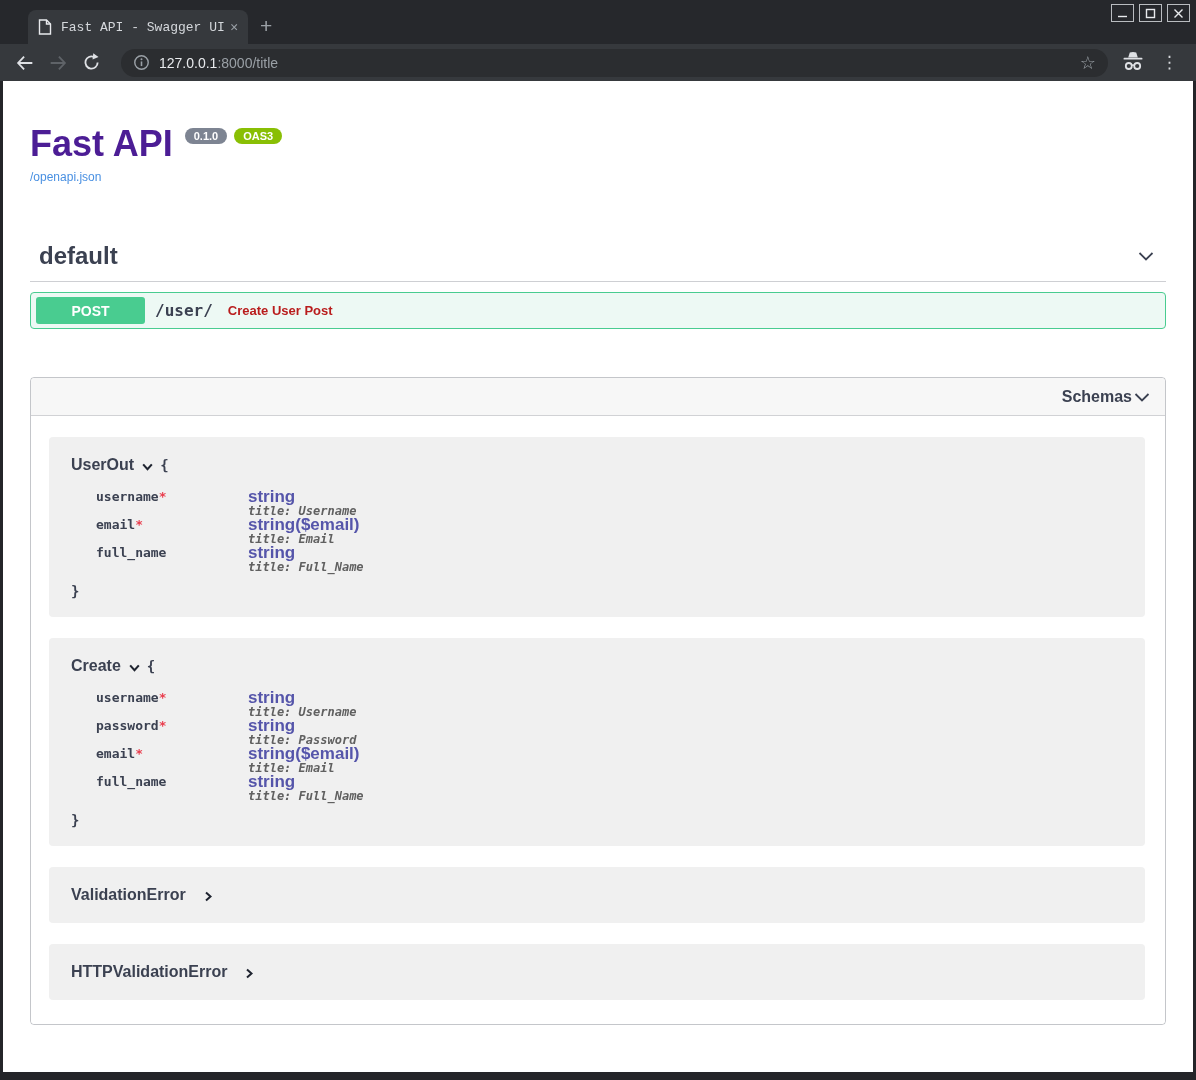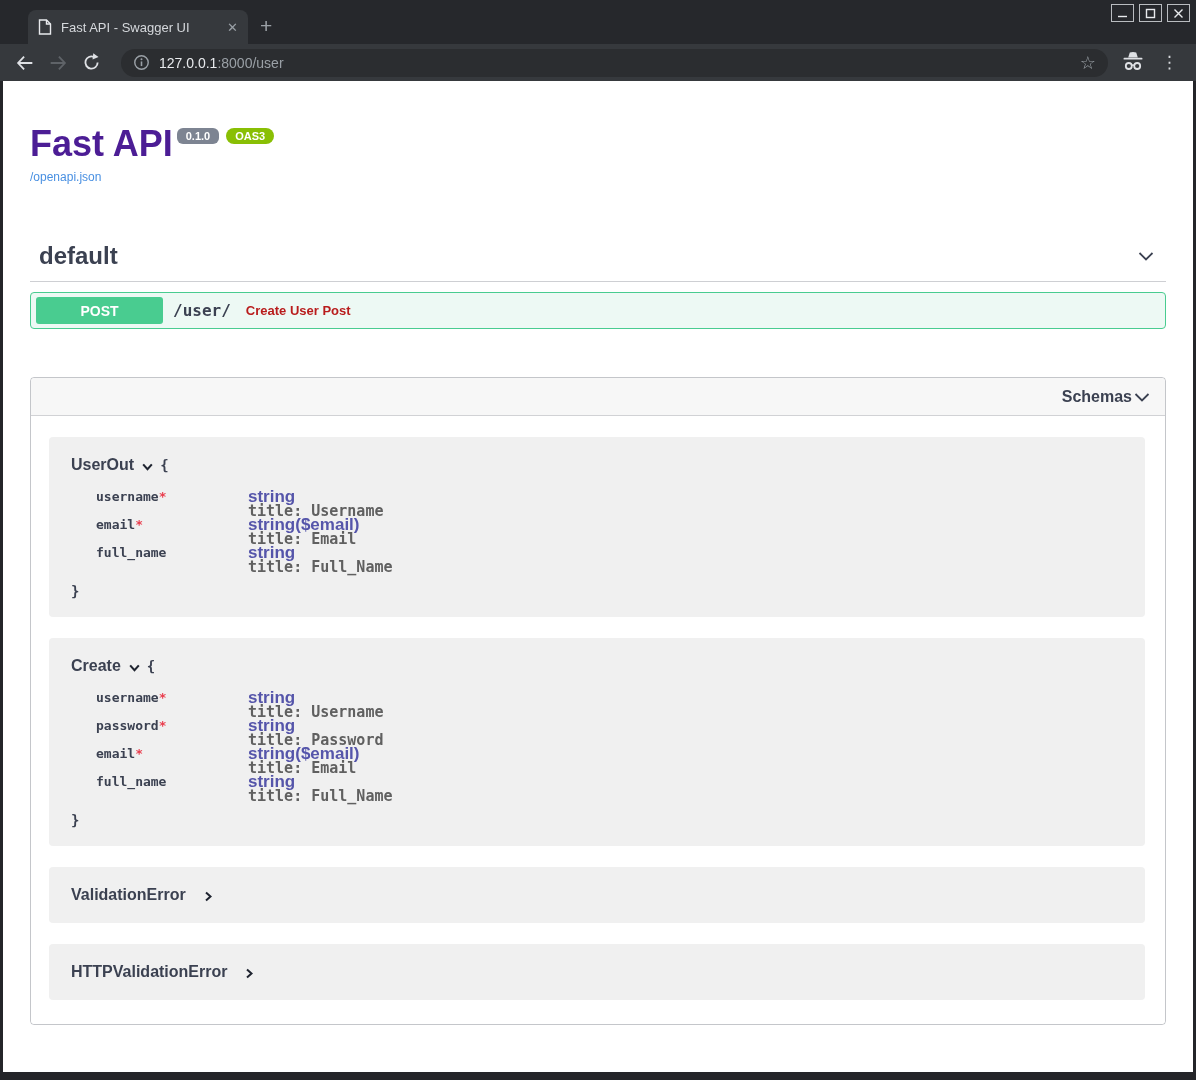--- a/index.html
+++ b/index.html
@@ -2,21 +2,21 @@
 <html><head>
 <meta charset="utf-8">
 <style>
   * { margin:0; padding:0; box-sizing:border-box; }
   html,body { width:1196px; height:1080px; background:#242529; font-family:"Liberation Sans", sans-serif; }
   .screen { position:relative; width:1196px; height:1080px; background:#242529; overflow:hidden; }
 
   
   .tabstrip { position:absolute; top:0; left:0; right:0; height:44px; background:#26282c; }
   .tab { position:absolute; left:28px; top:10px; width:220px; height:34px; background:#36393d;
-         border-radius:8px 8px 0 0; display:flex; align-items:center; padding:0 10px; }
+         border-radius:8px 8px 0 0; display:flex; align-items:center; padding:0 10px;font-family:Liberation Mono, monospace; }
   .tab-title { flex:1; color:#d5d8dc; font-size:13px; margin-left:9px; white-space:nowrap; overflow:hidden; }
   .tab-close { color:#9aa0a6; font-size:13px; line-height:1; cursor:default; }
   .newtab { position:absolute; left:260px; top:14px; color:#9aa0a6; font-size:21px; font-weight:400; line-height:24px; }
   .win-controls { position:absolute; top:4px; right:6px; display:flex; gap:5px; }
   .win-btn { width:23px; height:18px; border:1px solid #b9bcc0; display:flex; align-items:center; justify-content:center; background:transparent; }
 
   .toolbar { position:absolute; top:44px; left:0; right:0; height:37px; background:#36393d;
              display:flex; align-items:center; padding:0 14px; }
   .nav-icon { width:22px; height:22px; margin-right:11px; display:flex; align-items:center; justify-content:center; }
   .omnibox { flex:1; height:28px; margin-left:8px; background:#2b2d30; border-radius:14px;
@@ -29,31 +29,31 @@
   .kebab { margin-left:12px; color:#d5d8dc; font-size:17px; letter-spacing:0; line-height:1; padding:0 4px; }
 
   
   .content { position:absolute; top:81px; left:3px; right:3px; bottom:8px; background:#ffffff; overflow:hidden; }
   .wrap { padding:0 27px; }
 
   .info { margin-top:44px; }
   .title-row { display:flex; align-items:flex-start; }
   .api-title { font-size:36px; font-weight:700; color:#4c1d95; line-height:38px; }
   .badge { border-radius:57px; padding:2px 9px; font-size:11px; font-weight:700; color:#fff; margin-top:3px; }
-  .badge-version { background:#7d8492; margin-left:4px;border-radius:6px; }
+  .badge-version { background:#7d8492; margin-left:12px; }
   .badge-oas { background:#89bf04; margin-left:7px; }
   .spec-link { display:inline-block; margin-top:7px; font-size:12px; color:#4990e2; text-decoration:none; }
 
   .tag-header { margin-top:57px; display:flex; align-items:center; justify-content:space-between;
                 padding:0 10px 11px 9px; border-bottom:1px solid rgba(59,65,81,.25); cursor:pointer; }
   .tag-label { font-size:24px; font-weight:700; color:#3b4151; }
 
   .opblock { margin-top:10px; height:37px; border:1px solid #49cc90; border-radius:4px;
              background:#edf9f4; display:flex; align-items:center; padding:0 5px; cursor:pointer; }
-  .method-btn { width:127px; height:27px; background:#49cc90; border:none; border-radius:3px;
+  .method-btn { width:109px; height:27px; background:#49cc90; border:none; border-radius:3px;
                 color:#fff; font-weight:700; font-size:14px; font-family:"Liberation Sans",sans-serif; }
   .op-path { font-family:"DejaVu Sans Mono", monospace; font-weight:700; font-size:16px; color:#3b4151; margin-left:10px; }
   .op-summary { font-size:13px; color:#b91c1c; margin-left:15px;font-weight:bold; }
 
   .schemas { margin-top:48px; border:1px solid rgba(59,65,81,.3); border-radius:4px; }
   .schemas-header { height:38px; background:#f7f7f7; border-bottom:1px solid rgba(59,65,81,.2);
                     border-radius:4px 4px 0 0; display:flex; align-items:center; justify-content:flex-end;
                     padding:0 13px; cursor:pointer; }
   .schemas-label { font-size:16px; font-weight:700; color:#3b4151; }
   .schemas-body { padding:21px 20px 20px 18px; background:#fff; border-radius:0 0 4px 4px; }
@@ -64,22 +64,22 @@
   .model-name { font-size:16px; font-weight:700; color:#3b4151; }
   .model-chevron { margin:2px 6px 0 7px; }
   .brace { font-family:"DejaVu Sans Mono", monospace; font-weight:700; font-size:14px; color:#3b4151; }
   .props { margin-left:25px; margin-top:16px; }
   .prop-row { display:flex; margin-bottom:0; height:28px; }
   .prop-name { width:152px; font-family:"DejaVu Sans Mono", monospace; font-weight:700; font-size:13px;
                color:#3b4151; line-height:14px; }
   .req-star { color:#e93e4e; }
   .prop-detail { line-height:14px; }
   .prop-type { font-family:Liberation Sans, sans-serif; font-weight:700; font-size:17px; color:#5555aa; }
-  .prop-title { font-family:"DejaVu Sans Mono", monospace; font-weight:700; 
-                font-size:15px; color:#606060; }
+  .prop-title { font-family:"DejaVu Sans Mono", monospace; font-weight:700; font-style:italic;
+                font-size:12px; color:#606060; }
   .close-brace { margin-top:9px; }
 
   .model-box.collapsed { height:56px; display:flex; align-items:center; padding:0 22px; cursor:pointer; }
   .model-box.collapsed .chev-right { margin-left:16px; margin-top:2px; }
 </style>
 </head>
 <body>
 
 <div class="screen">
 
@@ -128,21 +128,21 @@
         <path d="M19 12 A7 7 0 1 1 14.8 5.6" fill="none" stroke="#dfe1e5" stroke-width="2.1"></path>
         <path d="M14 1.5 L20 5.8 L13.2 8.5 Z" fill="#dfe1e5"></path>
       </svg>
     </span>
     <div class="omnibox">
       <svg width="17" height="17" viewBox="0 0 24 24">
         <circle cx="12" cy="12" r="9.5" fill="none" stroke="#9aa0a6" stroke-width="2"></circle>
         <line x1="12" y1="10.5" x2="12" y2="17" stroke="#9aa0a6" stroke-width="2.2"></line>
         <circle cx="12" cy="7.3" r="1.4" fill="#9aa0a6"></circle>
       </svg>
-      <span class="url"><span class="host">127.0.0.1</span><span class="rest">:8000/user</span></span>
+      <span class="url"><span class="host">127.0.0.1</span><span class="rest">:8000/title</span></span>
       <span class="star-icon">☆</span>
     </div>
     <span class="incog">
       <svg width="24" height="22" viewBox="0 0 24 22">
         <path d="M7.2 7.5 L8.8 2.5 Q12 1.6 15.2 2.5 L16.8 7.5 Z" fill="#dfe1e5"></path>
         <rect x="2.5" y="7.8" width="19" height="1.8" rx="0.9" fill="#dfe1e5"></rect>
         <circle cx="7.8" cy="16" r="3" fill="none" stroke="#dfe1e5" stroke-width="1.8"></circle>
         <circle cx="16.2" cy="16" r="3" fill="none" stroke="#dfe1e5" stroke-width="1.8"></circle>
         <path d="M10.8 15.4 Q12 14.6 13.2 15.4" fill="none" stroke="#dfe1e5" stroke-width="1.5"></path>
       </svg>

